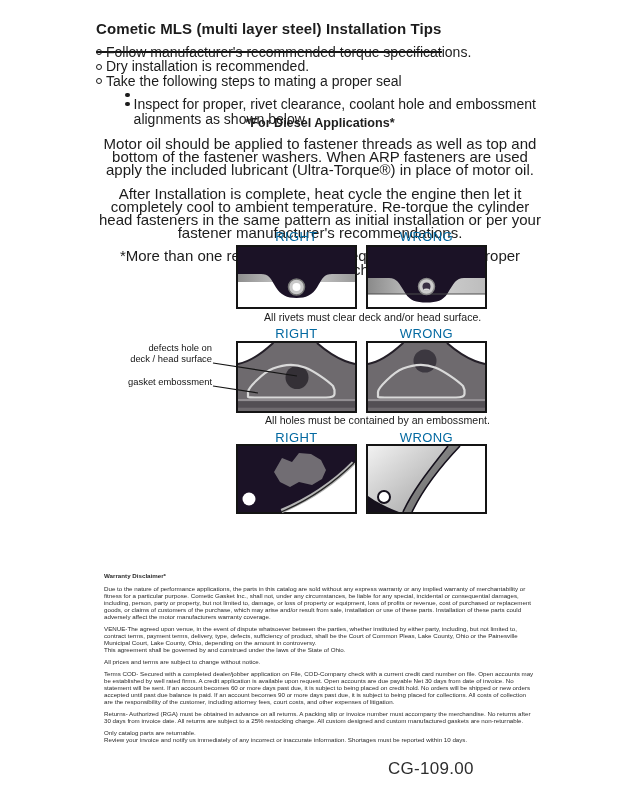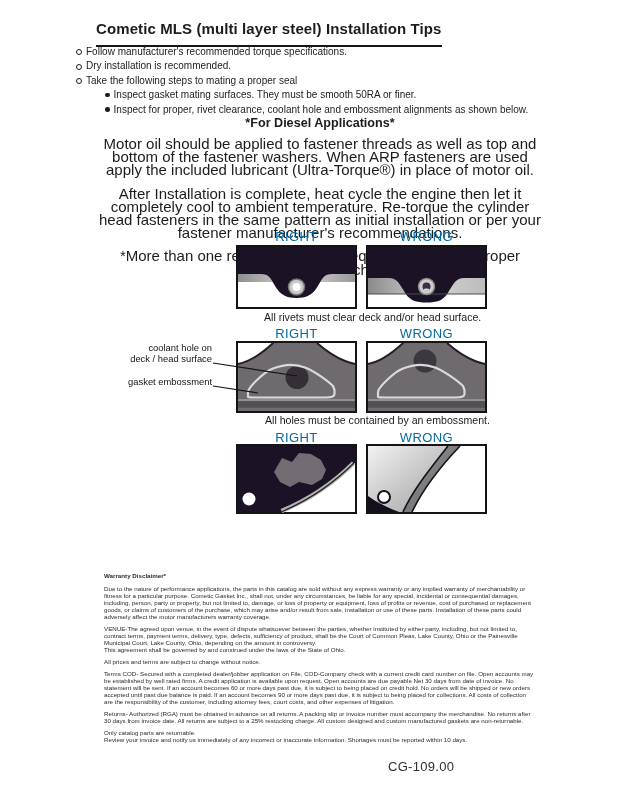--- a/index.html
+++ b/index.html
@@ -3,24 +3,24 @@
 <meta charset="utf-8">
 <style>
   html,body{margin:0;padding:0;background:#ffffff;}
   .page{
     position:relative;width:618px;height:800px;background:#ffffff;overflow:hidden;
     font-family:"Liberation Sans", sans-serif;color:#1c1c1c;
   }
   
   .doc-title{
     position:absolute;left:96px;top:20px;font-size:15px;font-weight:bold;
-    border-bottom:2px solid #161616;padding-bottom:8px;letter-spacing:.1px;white-space:nowrap;
+    border-bottom:2px solid #161616;padding-bottom:14px;letter-spacing:.1px;white-space:nowrap;
   }
   
-  .bullets{position:absolute;left:76px;top:45px;width:470px;font-size:10px;line-height:14.4px;}
+  .bullets{position:absolute;left:96px;top:45px;width:470px;font-size:14px;line-height:14.4px;}
   .b-row{display:flex;align-items:flex-start;}
   .b-row .ring{flex:0 0 auto;width:4px;height:4px;border:1.1px solid #1c1c1c;border-radius:50%;margin:4.4px 4px 0 0;}
   .b-row .dot{flex:0 0 auto;width:4.6px;height:4.6px;background:#1c1c1c;border-radius:50%;margin:4.4px 4px 0 0;}
   .b-row.sub{margin-left:29px;}
   
   .diesel{position:absolute;left:96px;top:116px;width:448px;text-align:center;}
   .diesel h2{font-size:12.6px;font-weight:bold;margin:0 0 7px 0;}
   .diesel p{font-size:15px;line-height:13.2px;margin:0 0 10px 0;}
   .diesel p.note{margin-bottom:0;}
   
@@ -39,21 +39,21 @@
   .anno{position:absolute;font-size:9.4px;line-height:11px;text-align:right;color:#141414;}
   .anno1{left:96px;top:114px;width:116px;}
   .anno2{left:94px;top:148px;width:118px;}
   .leaders{position:absolute;left:0;top:0;width:618px;height:330px;pointer-events:none;}
   
   .legal{position:absolute;left:104px;top:572px;width:430px;font-size:6.2px;line-height:7px;color:#2a2a2a;}
   .legal .lh{font-weight:bold;margin:0 0 6px 0;}
   .legal p{margin:0 0 5px 0;}
   .legal p.mb0{margin-bottom:0;}
   
-  .pagenum{position:absolute;left:388px;top:759px;font-size:13px;color:#2e2e2e;letter-spacing:.3px;}
+  .pagenum{position:absolute;left:388px;top:759px;font-size:17px;color:#2e2e2e;letter-spacing:.3px;}
 </style>
 </head>
 <body>
 
 <div class="page">
 
   <div class="doc-title">Cometic MLS (multi layer steel) Installation Tips</div>
 
   <div class="bullets">
     <div class="b-row">
@@ -63,21 +63,20 @@
     <div class="b-row">
       <span class="ring"></span>
       <span>Dry installation is recommended.</span>
     </div>
     <div class="b-row">
       <span class="ring"></span>
       <span>Take the following steps to mating a proper seal</span>
     </div>
     <div class="b-row sub">
       <span class="dot"></span>
-      <span>Inspect gasket mating surfaces.  They must be smooth 50RA or finer.</span>
     </div>
     <div class="b-row sub">
       <span class="dot"></span>
       <span>Inspect for proper, rivet clearance, coolant hole and embossment alignments as shown below.</span>
     </div>
   </div>
 
   <div class="diesel">
     <h2>*For Diesel Applications*</h2>
     <p>Motor oil should be applied to fastener threads as well as top and bottom of the fastener washers. When ARP fasteners are used apply the included lubricant (Ultra-Torque®) in place of motor oil.</p>
@@ -137,21 +136,21 @@
       <rect x="1" y="1" width="119" height="70" fill="#ffffff" stroke="#141414" stroke-width="2"></rect>
       <path d="M2,70 V23 C13,21 25,13 36,3 L37.5,2 H81 C89,9 99,16 109,20 C113,21.5 117,22.5 119,23 V70 Z" fill="#6e6a6e"></path>
       <rect x="2" y="58" width="117" height="2.2" fill="#928e92"></rect>
       <rect x="2" y="60.2" width="117" height="6.5" fill="#534f54"></rect>
       <path d="M2,23 C13,21 25,13 36,3 L37.5,2" fill="none" stroke="#241f28" stroke-width="2"></path>
       <path d="M81,2 C89,9 99,16 109,20 C113,21.5 117,22.5 119,23" fill="none" stroke="#241f28" stroke-width="2"></path>
       <circle cx="59" cy="20" r="11.5" fill="#3c3840"></circle>
       <path d="M12,56 V51 C12,47 27,31.5 37,27.5 C47,23.5 59,22.5 69,26.5 C79,30.5 92,40 97,45 L98.5,49 V53 C98.5,56 95,56.5 90,56.5 H19 C14,56.5 12,56.5 12,56 Z" fill="none" stroke="#d9d9d9" stroke-width="2.2" stroke-linejoin="round"></path>
     </svg>
     <div class="anno anno1">
-      <span>coolant hole on</span><br>
+      <span>defects hole on</span><br>
       <span>deck / head surface</span>
     </div>
     <div class="anno anno2">
       <span>gasket embossment</span>
     </div>
     <div class="dg-cap cap2">All holes must be contained by an embossment.</div>
 
     <div class="dg-h h-r3a">RIGHT</div>
     <div class="dg-h h-r3b">WRONG</div>
     <svg class="dg-p p-r3a" width="121" height="70" viewBox="0 0 121 70">

